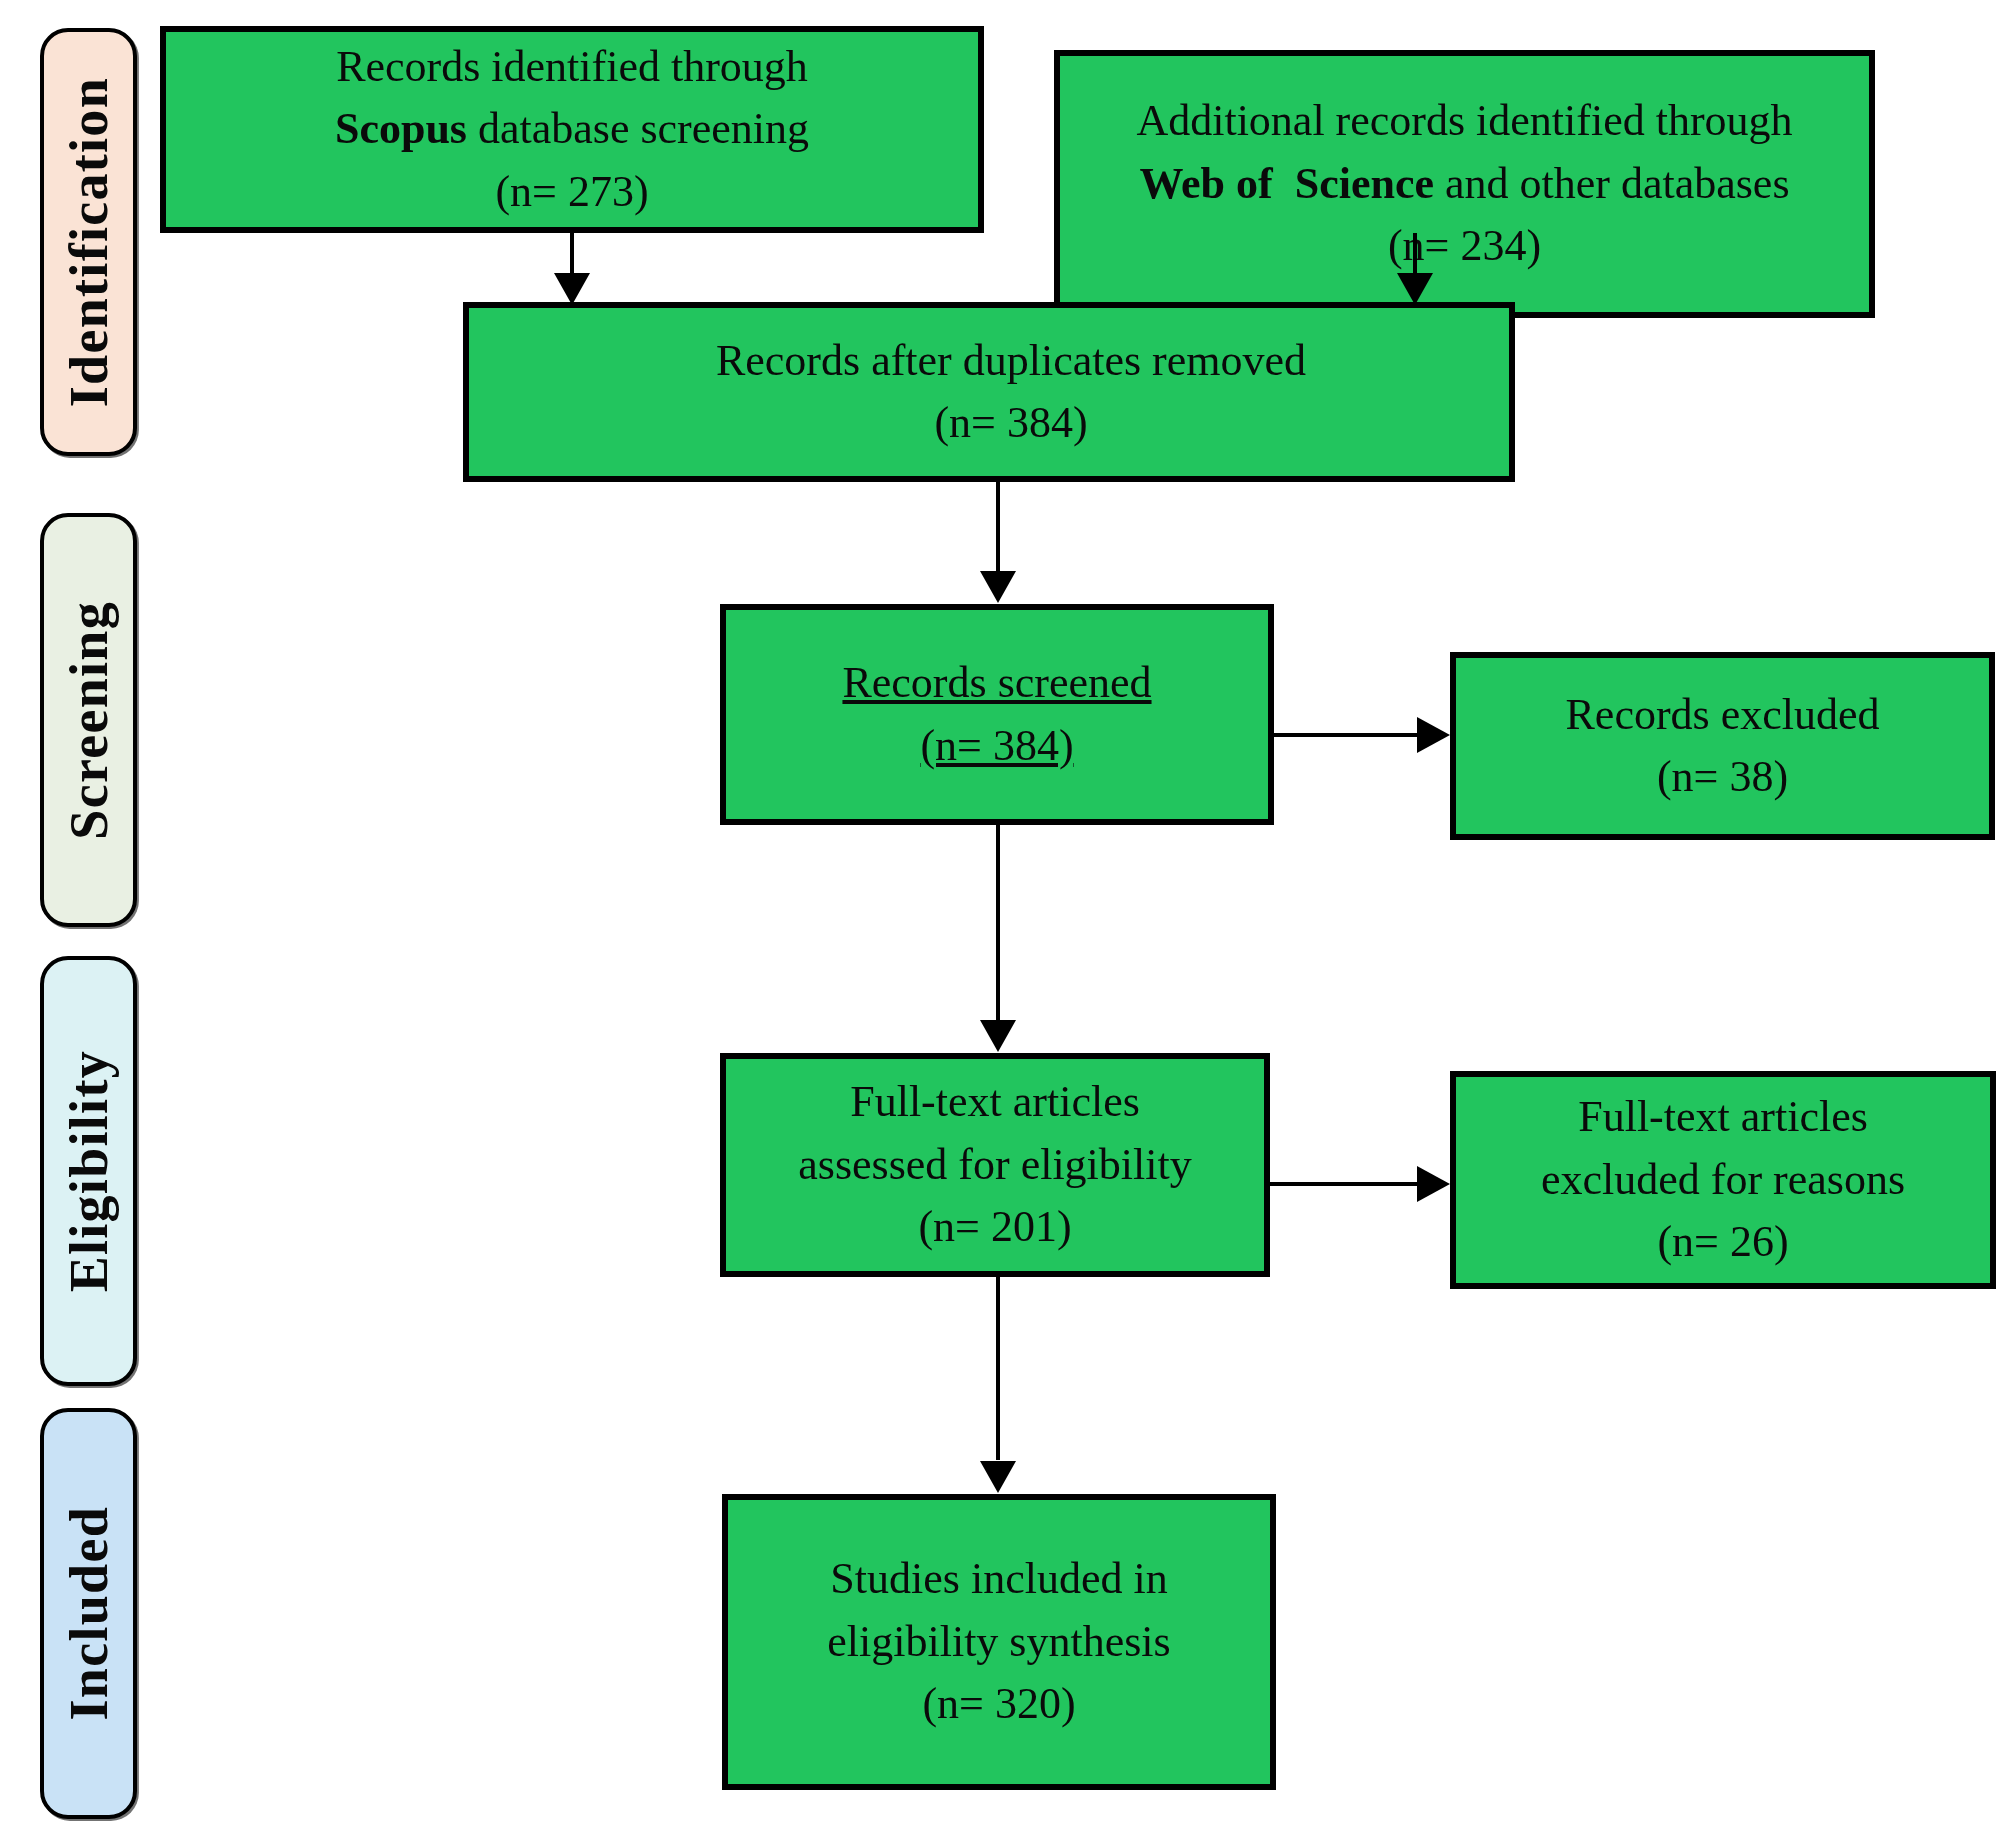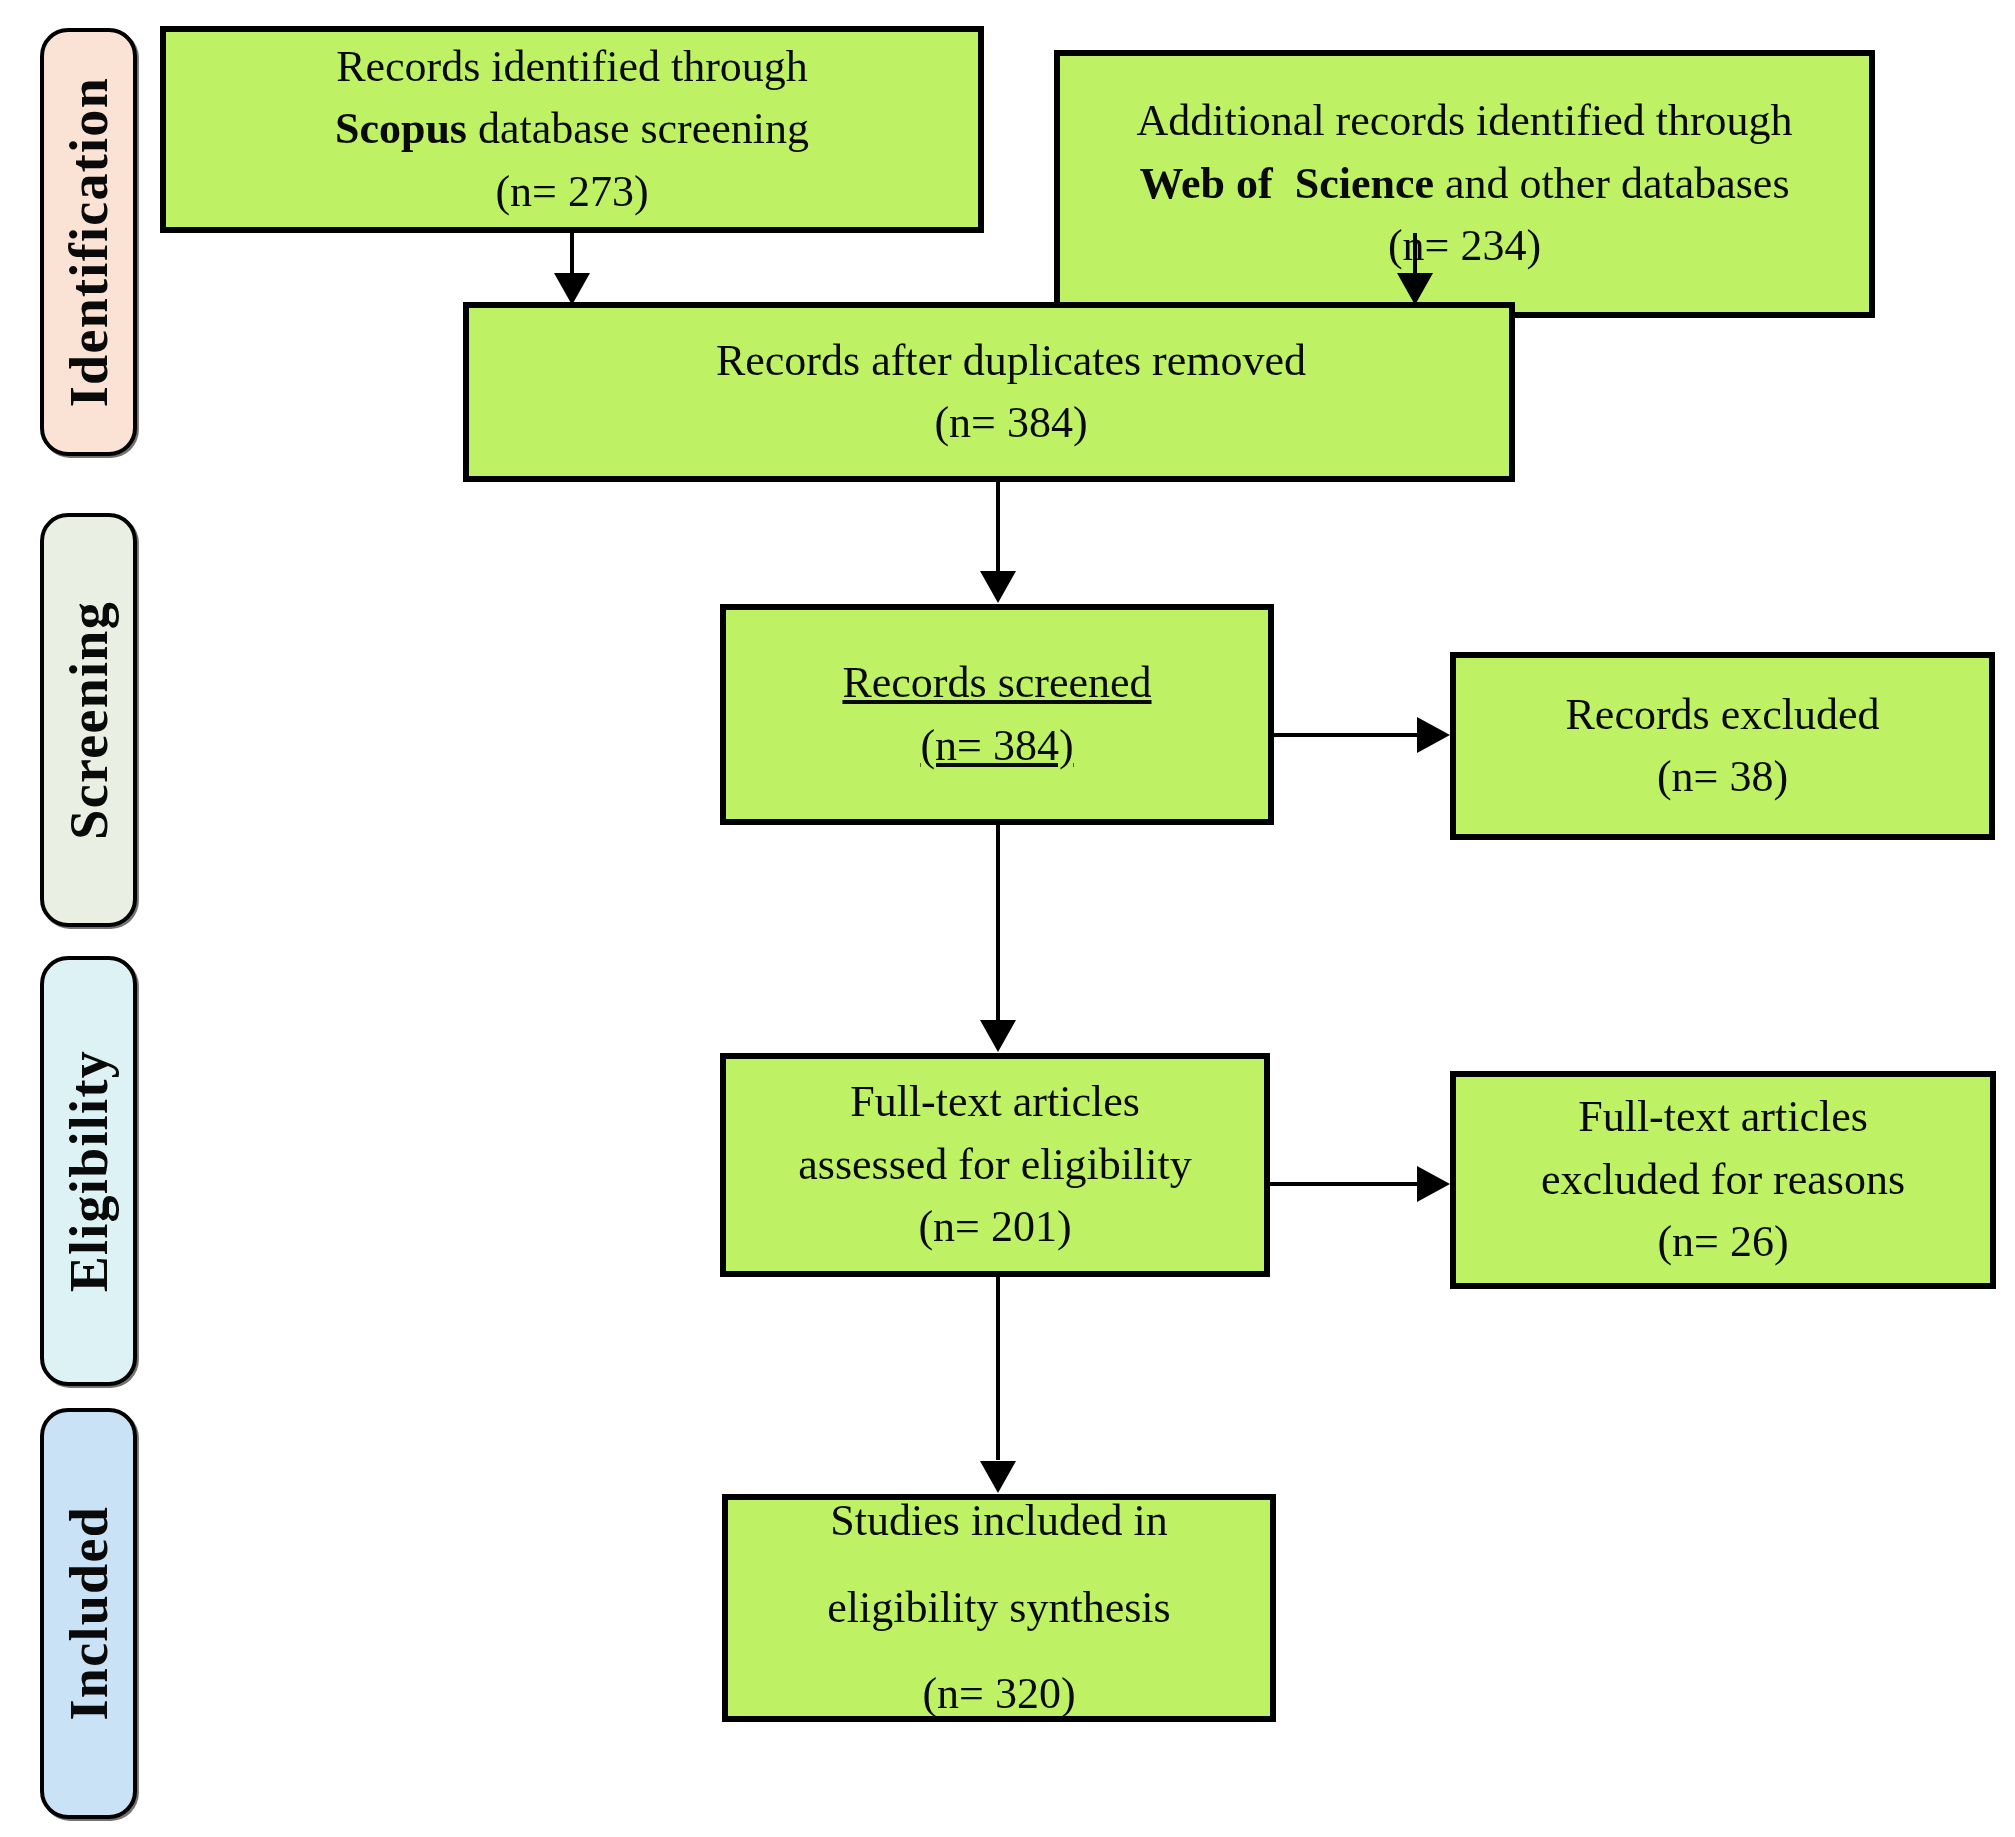--- a/index.html
+++ b/index.html
@@ -33,21 +33,21 @@
     font-weight: bold;
     font-size: 54px;
     letter-spacing: 1.3px;
     color: #0a0a0a;
     white-space: nowrap;
   }
   
   .fbox {
     position: absolute;
     border: 6.4px solid #000;
-    background: #bef264;
+    background: #22c55e;
     box-sizing: border-box;
     display: flex;
     flex-direction: column;
     align-items: center;
     justify-content: center;
     text-align: center;
     font-size: 44px;
     line-height: 1.42;
   }
   .fbox .line { white-space: pre-wrap; }
@@ -131,21 +131,21 @@
     <div class="line">assessed for eligibility</div>
     <div class="line">(n= 201)</div>
   </div>
 
   <div class="fbox" style="left:1450px; top:1071px; width:546px; height:218px;">
     <div class="line">Full-text articles</div>
     <div class="line">excluded for reasons</div>
     <div class="line">(n= 26)</div>
   </div>
 
-  <div class="fbox" style="left:722px; top:1494px; width:554px; height:228px;gap:24px;">
+  <div class="fbox" style="left:722px; top:1494px; width:554px; height:296px;">
     <div class="line">Studies included in</div>
     <div class="line">eligibility synthesis</div>
     <div class="line">(n= 320)</div>
   </div>
 
   <div class="vline" style="left:570px; top:233px; height:40px;"></div>
   <div class="head-down" style="left:554px; top:273px;"></div>
 
   <div class="vline" style="left:1413px; top:233px; height:40px;"></div>
   <div class="head-down" style="left:1397px; top:273px;"></div>

